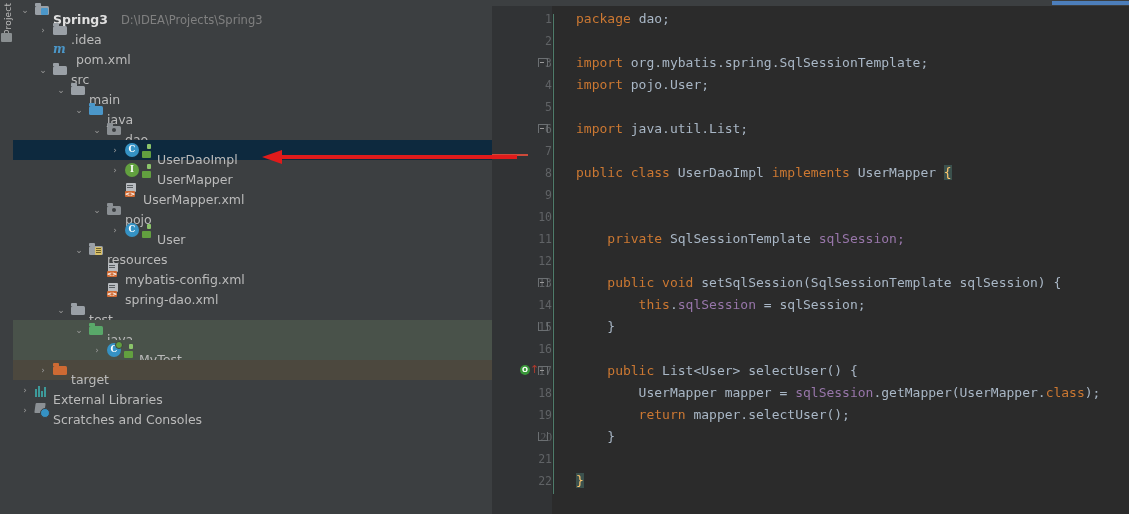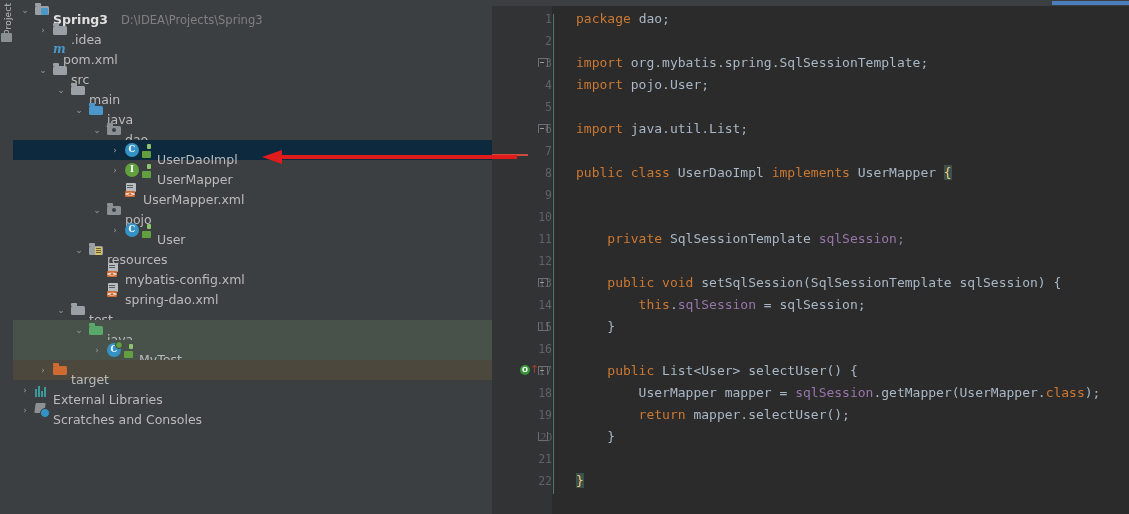--- a/index.html
+++ b/index.html
@@ -145,21 +145,21 @@
       <div class="row" style="top: 20px; position: absolute; left: 0px; right: 0px;">
         <span class="arrow" style="left: 24px;">›</span>
         <span class="ico f-gray" style="left: 40px;">
           <i class="ftab"></i>
           <i class="fbody"></i>
         </span>
         <span class="lbl" style="left: 58px;">.idea</span>
       </div>
       <div class="row" style="top: 40px; position: absolute; left: 0px; right: 0px;">
         <span class="ico mico" style="left: 40px;">m</span>
-        <span class="lbl" style="left: 50px; text-align: right;">pom.xml</span>
+        <span class="lbl" style="left: 63px; text-align: right;">pom.xml</span>
       </div>
       <div class="row" style="top: 60px; position: absolute; left: 0px; right: 0px;">
         <span class="arrow" style="left: 24px;">⌄</span>
         <span class="ico f-gray" style="left: 40px;">
           <i class="ftab"></i>
           <i class="fbody"></i>
         </span>
         <span class="lbl" style="left: 58px;">src</span>
       </div>
       <div class="row" style="top: 80px; position: absolute; left: 0px; right: 0px;">

